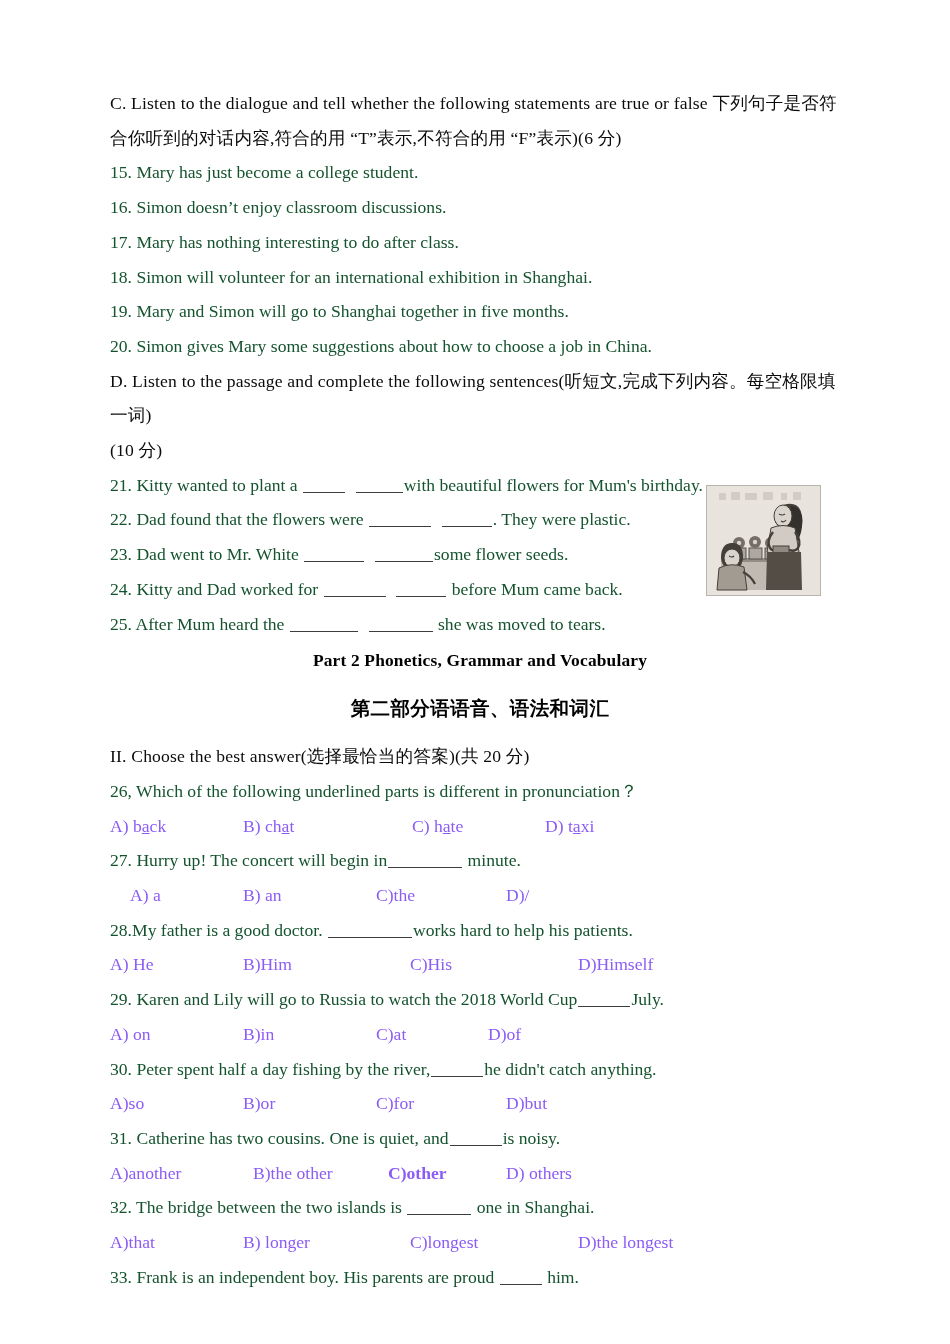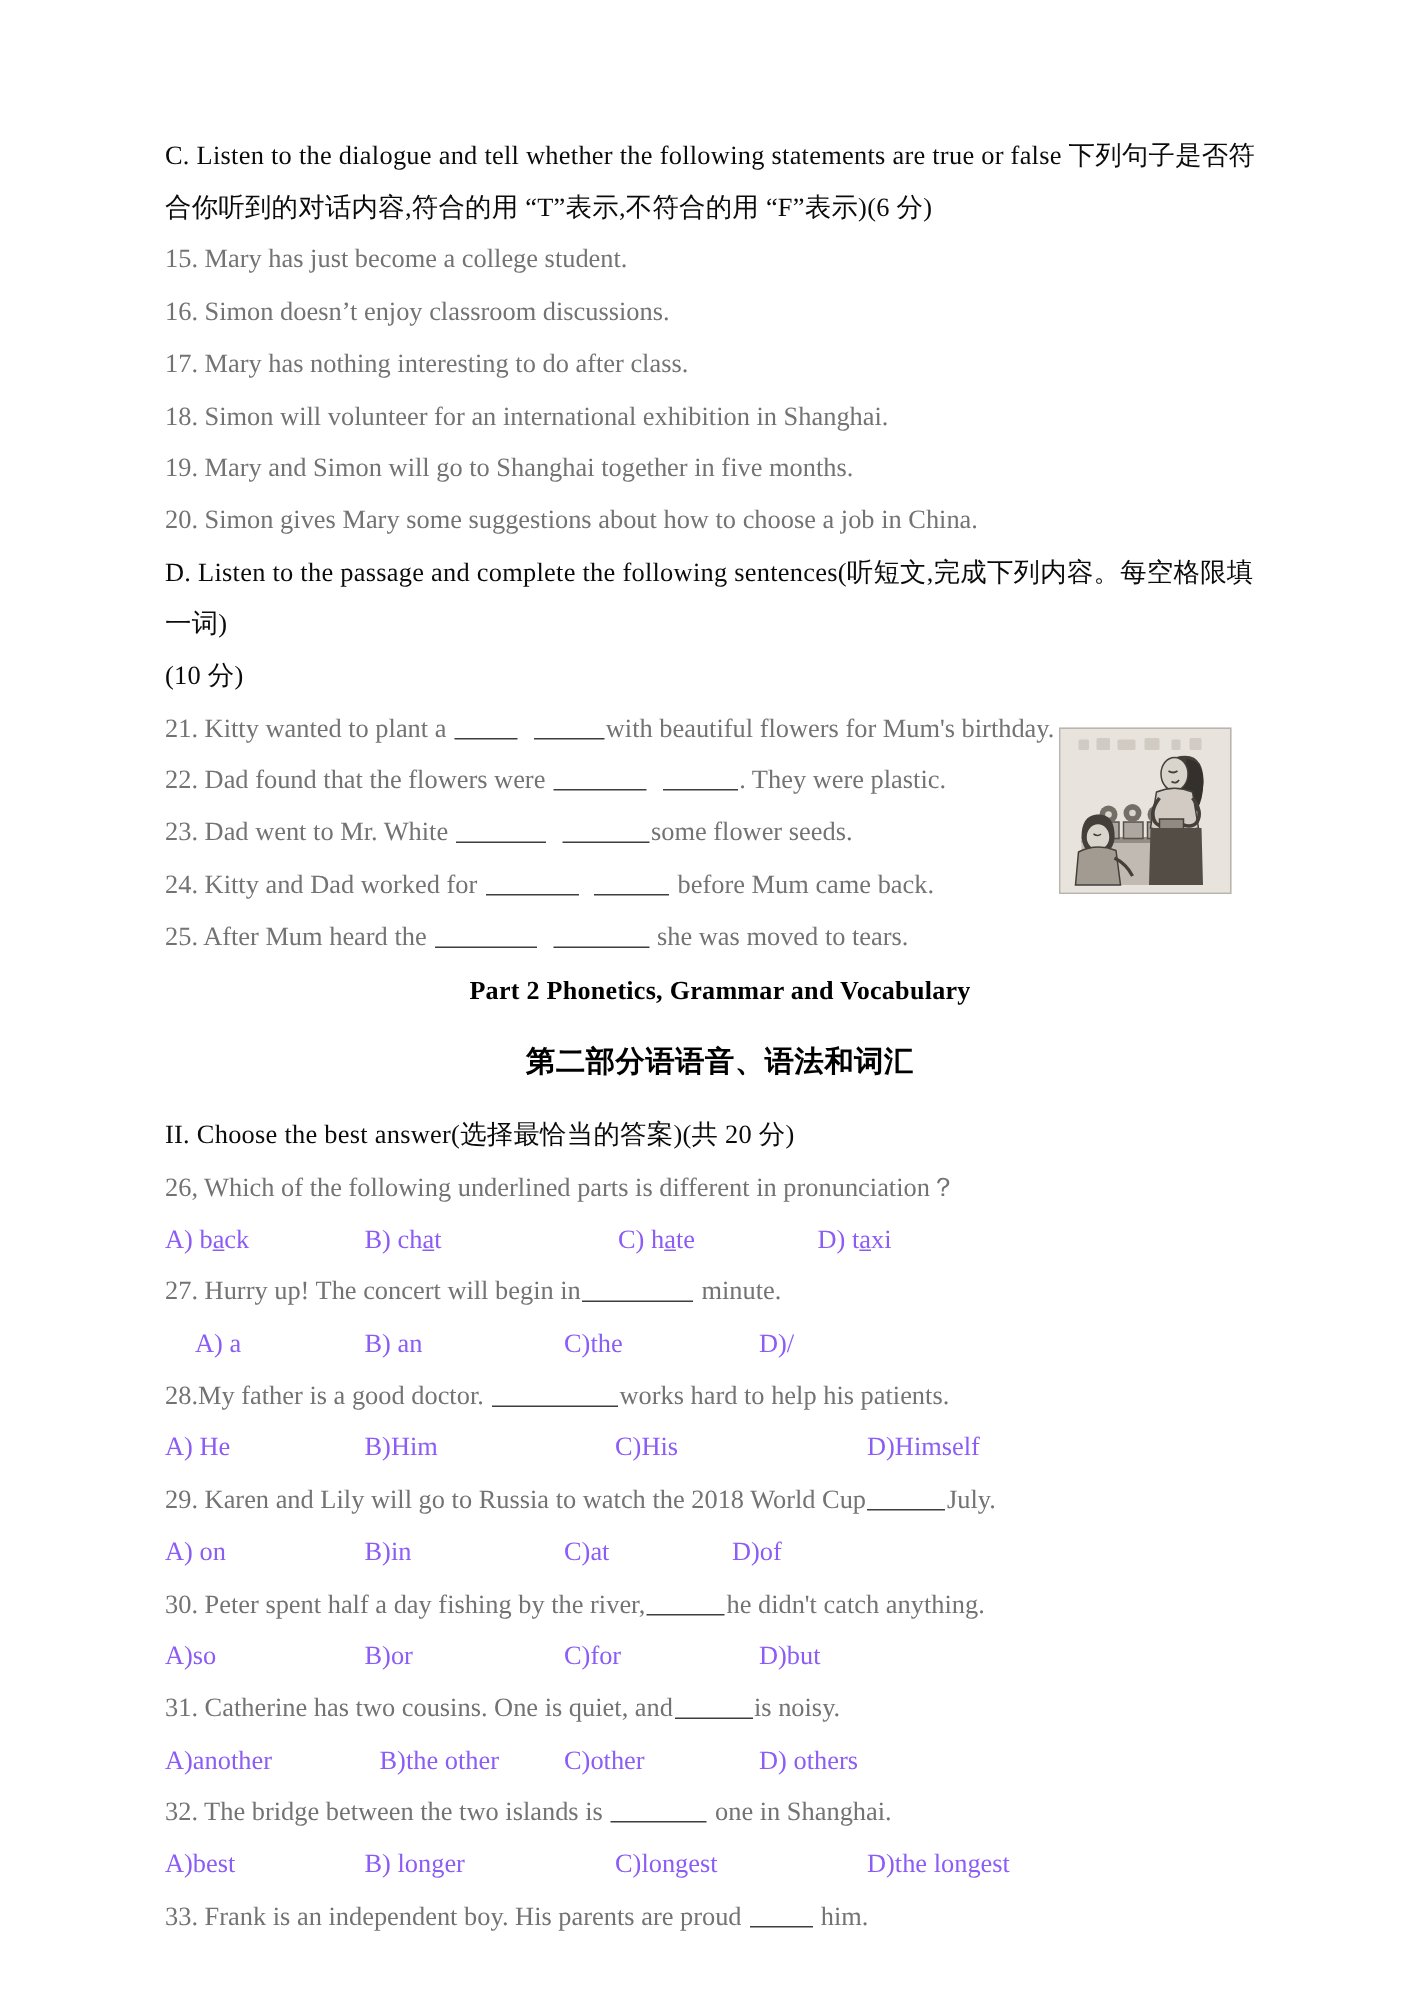--- a/index.html
+++ b/index.html
@@ -39,21 +39,21 @@
     margin: 0 0 0 0;
     color: #0b0b0b;
     white-space: pre-wrap;
     letter-spacing: 0.01em;
   }
   .para.wide { width: 742px; }
 
   .q-line {
     font-size: 17.6px;
     line-height: 34.7px;
-    color: #737373;
+    color: #14532d;
     margin: 0;
     white-space: pre-wrap;
   }
 
   
   .heading-en {
     text-align: center;
     font-weight: bold;
     font-size: 17.4px;
     line-height: 34px;
@@ -182,26 +182,26 @@
         <div class="opts">
           <span class="opt" style="left: 0px;">A)so</span>
           <span class="opt" style="left: 133px;">B)or</span>
           <span class="opt" style="left: 266px;">C)for</span>
           <span class="opt" style="left: 396px;">D)but</span>
         </div>
         <p class="q-line"><span>31. Catherine has two cousins. One is quiet, and</span><span class="blank" style="width: 52px;"></span><span>is noisy.</span></p>
         <div class="opts">
           <span class="opt" style="left: 0px;">A)another</span>
           <span class="opt" style="left: 143px;">B)the other</span>
-          <span class="opt" style="left: 266px;">C)other</span>
+          <span class="opt" style="left: 278px; font-weight: bold;">C)other</span>
           <span class="opt" style="left: 396px;">D) others</span>
         </div>
         <p class="q-line"><span>32. The bridge between the two islands is </span><span class="blank" style="width: 64px;"></span><span> one in Shanghai.</span></p>
         <div class="opts">
-          <span class="opt" style="left: 0px;">A)best</span>
+          <span class="opt" style="left: 0px;">A)that</span>
           <span class="opt" style="left: 133px;">B) longer</span>
           <span class="opt" style="left: 300px;">C)longest</span>
           <span class="opt" style="left: 468px;">D)the longest</span>
         </div>
         <p class="q-line"><span>33. Frank is an independent boy. His parents are proud </span><span class="blank" style="width: 42px;"></span><span> him.</span></p>
       </div>
 
   </div>
 
   <div class="figure">

